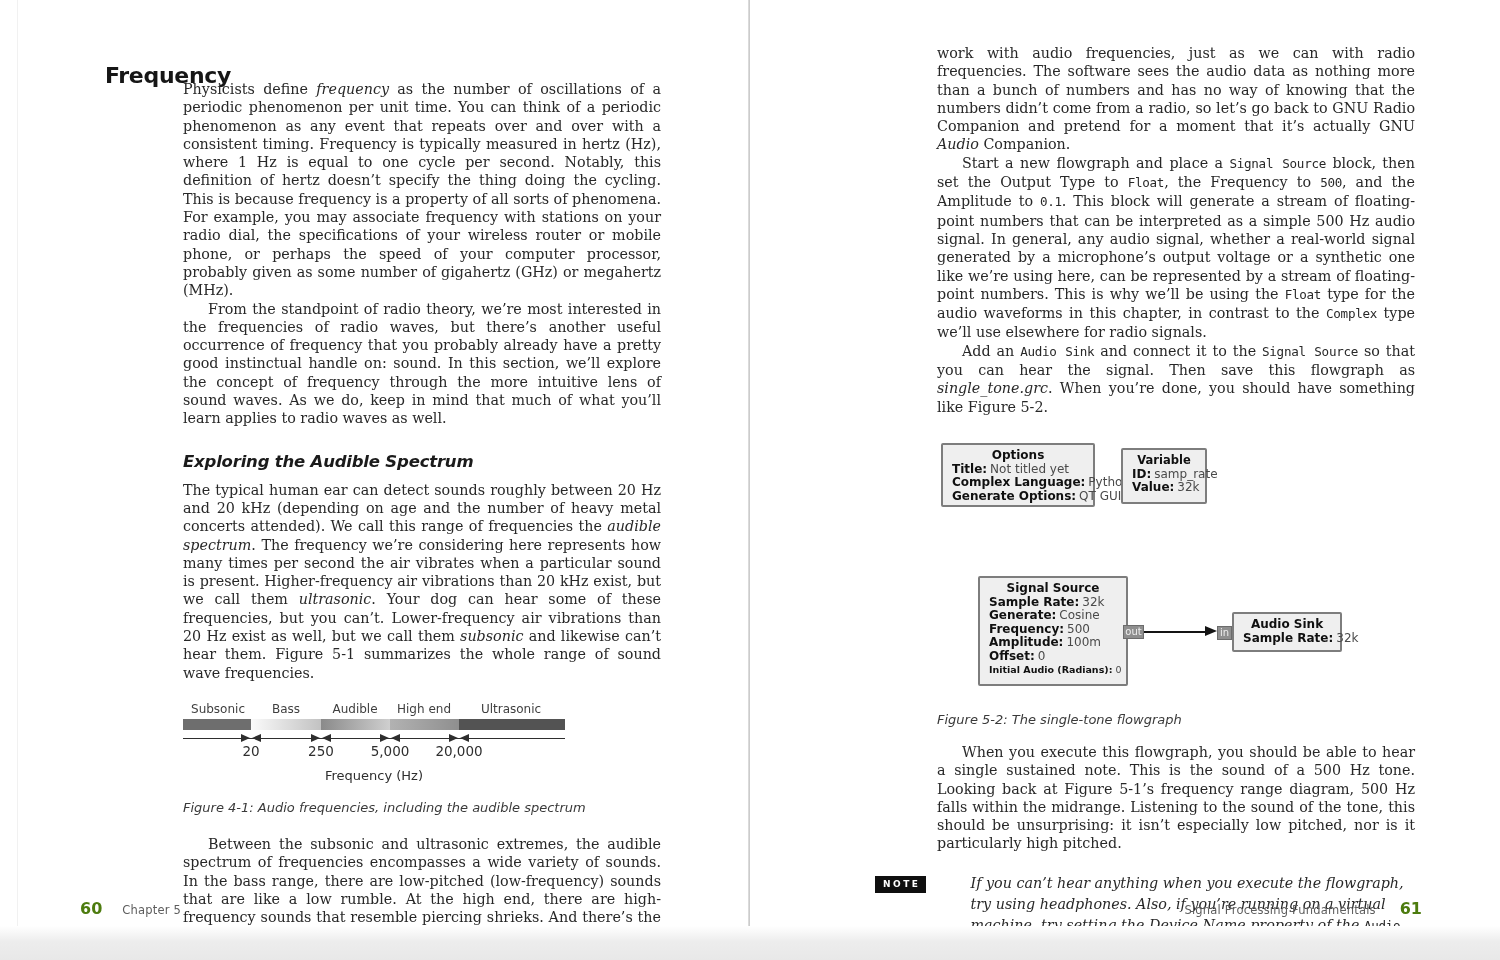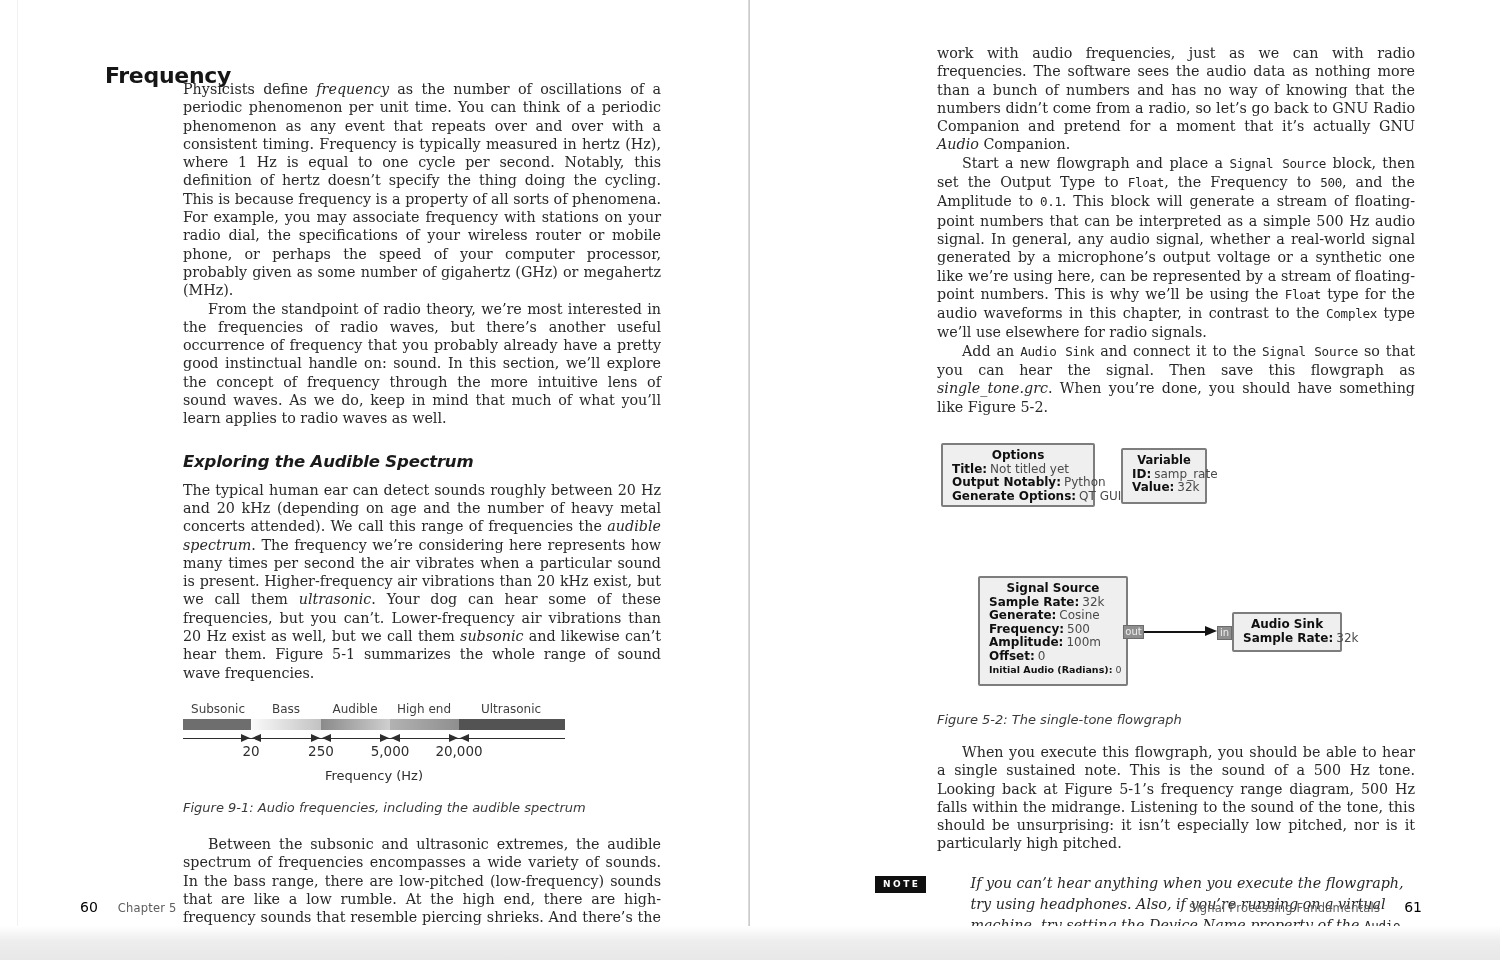--- a/index.html
+++ b/index.html
@@ -64,21 +64,21 @@
   .note-row{display:flex;margin-top:20px;}
   .note-badge{background:#0f0f0f;color:#ffffff;font-family:"DejaVu Sans",sans-serif;
     font-weight:bold;font-size:9px;letter-spacing:2.5px;padding:3px 6px 2px 8px;height:12px;
     margin-left:-62px;margin-right:44px;align-self:flex-start;margin-top:3px;}
   .note-body{font-style:italic;font-size:14.3px;line-height:21px;margin:0;text-align:left;}
   
   .footer{position:absolute;top:899px;display:flex;align-items:baseline;
     font-family:"DejaVu Sans",sans-serif;}
   .footer-left{left:80px;gap:20px;}
   .footer-right{left:1100px;width:322px;justify-content:flex-end;gap:24px;}
-  .pagenum{font-weight:normal;font-size:14px;color:#000000;}
+  .pagenum{font-weight:bold;font-size:16px;color:#4d7c0f;}
   .footer-label{font-size:11.5px;color:#5d5d5d;letter-spacing:0.2px;}
 </style>
 </head>
 <body>
 
 <div>
   <div class="gutter"></div>
   <div class="edge-left"></div>
 
   <h1 class="abs h1">Frequency</h1>
@@ -115,42 +115,42 @@
       <div class="tickarrow l" style="left:277px"></div>
 
       <span class="fig51-tick" style="left:68px">20</span>
       <span class="fig51-tick" style="left:138px">250</span>
       <span class="fig51-tick" style="left:207px">5,000</span>
       <span class="fig51-tick" style="left:276px">20,000</span>
 
       <span class="fig51-xlabel">Frequency (Hz)</span>
     </div>
 
-    <p class="caption">Figure 9-1: Audio frequencies, including the audible spectrum</p>
+    <p class="caption">Figure 4-1: Audio frequencies, including the audible spectrum</p>
 
     <p class="body indent" style="margin-top:20px"><span>Between the subsonic and ultrasonic extremes, the audible spectrum of frequencies encompasses a wide variety of sounds. In the bass range, there are low-pitched (low-frequency) sounds that are like a low rumble. At the high end, there are high-frequency sounds that resemble piercing shrieks. And there’s the midrange in between.</span></p>
 
   </div>
 
   <div class="footer footer-left">
     <span class="pagenum">60</span>
     <span class="footer-label">Chapter 5</span>
   </div>
 
   <div class="col col-right">
     <p class="body"><span>work with audio frequencies, just as we can with radio frequencies. The software sees the audio data as nothing more than a bunch of numbers and has no way of knowing that the numbers didn’t come from a radio, so let’s go back to GNU Radio Companion and pretend for a moment that it’s actually GNU </span><span class="run-i">Audio</span><span> Companion.</span></p>
     <p class="body indent"><span>Start a new flowgraph and place a </span><span class="run-c">Signal Source</span><span> block, then set the Output Type to </span><span class="run-c">Float</span><span>, the Frequency to </span><span class="run-c">500</span><span>, and the Amplitude to </span><span class="run-c">0.1</span><span>. This block will generate a stream of floating-point numbers that can be interpreted as a simple 500 Hz audio signal. In general, any audio signal, whether a real-world signal generated by a microphone’s output voltage or a synthetic one like we’re using here, can be represented by a stream of floating-point numbers. This is why we’ll be using the </span><span class="run-c">Float</span><span> type for the audio waveforms in this chapter, in contrast to the </span><span class="run-c">Complex</span><span> type we’ll use elsewhere for radio signals.</span></p>
     <p class="body indent"><span>Add an </span><span class="run-c">Audio Sink</span><span> and connect it to the </span><span class="run-c">Signal Source</span><span> so that you can hear the signal. Then save this flowgraph as </span><span class="run-i">single_tone.grc</span><span>. When you’re done, you should have something like Figure 5-2.</span></p>
 
     <div class="fig52">
 
       <div class="grc-block" style="left:4px;top:9px;width:154px;height:64px">
         <div class="grc-title">Options</div>
         <div class="grc-row"><span class="grc-key">Title:</span><span class="grc-val">Not titled yet</span></div>
-        <div class="grc-row"><span class="grc-key">Output Notably:</span><span class="grc-val">Python</span></div>
+        <div class="grc-row"><span class="grc-key">Complex Language:</span><span class="grc-val">Python</span></div>
         <div class="grc-row"><span class="grc-key">Generate Options:</span><span class="grc-val">QT GUI</span></div>
       </div>
 
       <div class="grc-block" style="left:184px;top:14px;width:86px;height:56px">
         <div class="grc-title" style="font-size:11.5px">Variable</div>
         <div class="grc-row"><span class="grc-key">ID:</span><span class="grc-val">samp_rate</span></div>
         <div class="grc-row"><span class="grc-key">Value:</span><span class="grc-val">32k</span></div>
       </div>
 
       <div class="grc-block" style="left:41px;top:142px;width:150px;height:110px">

